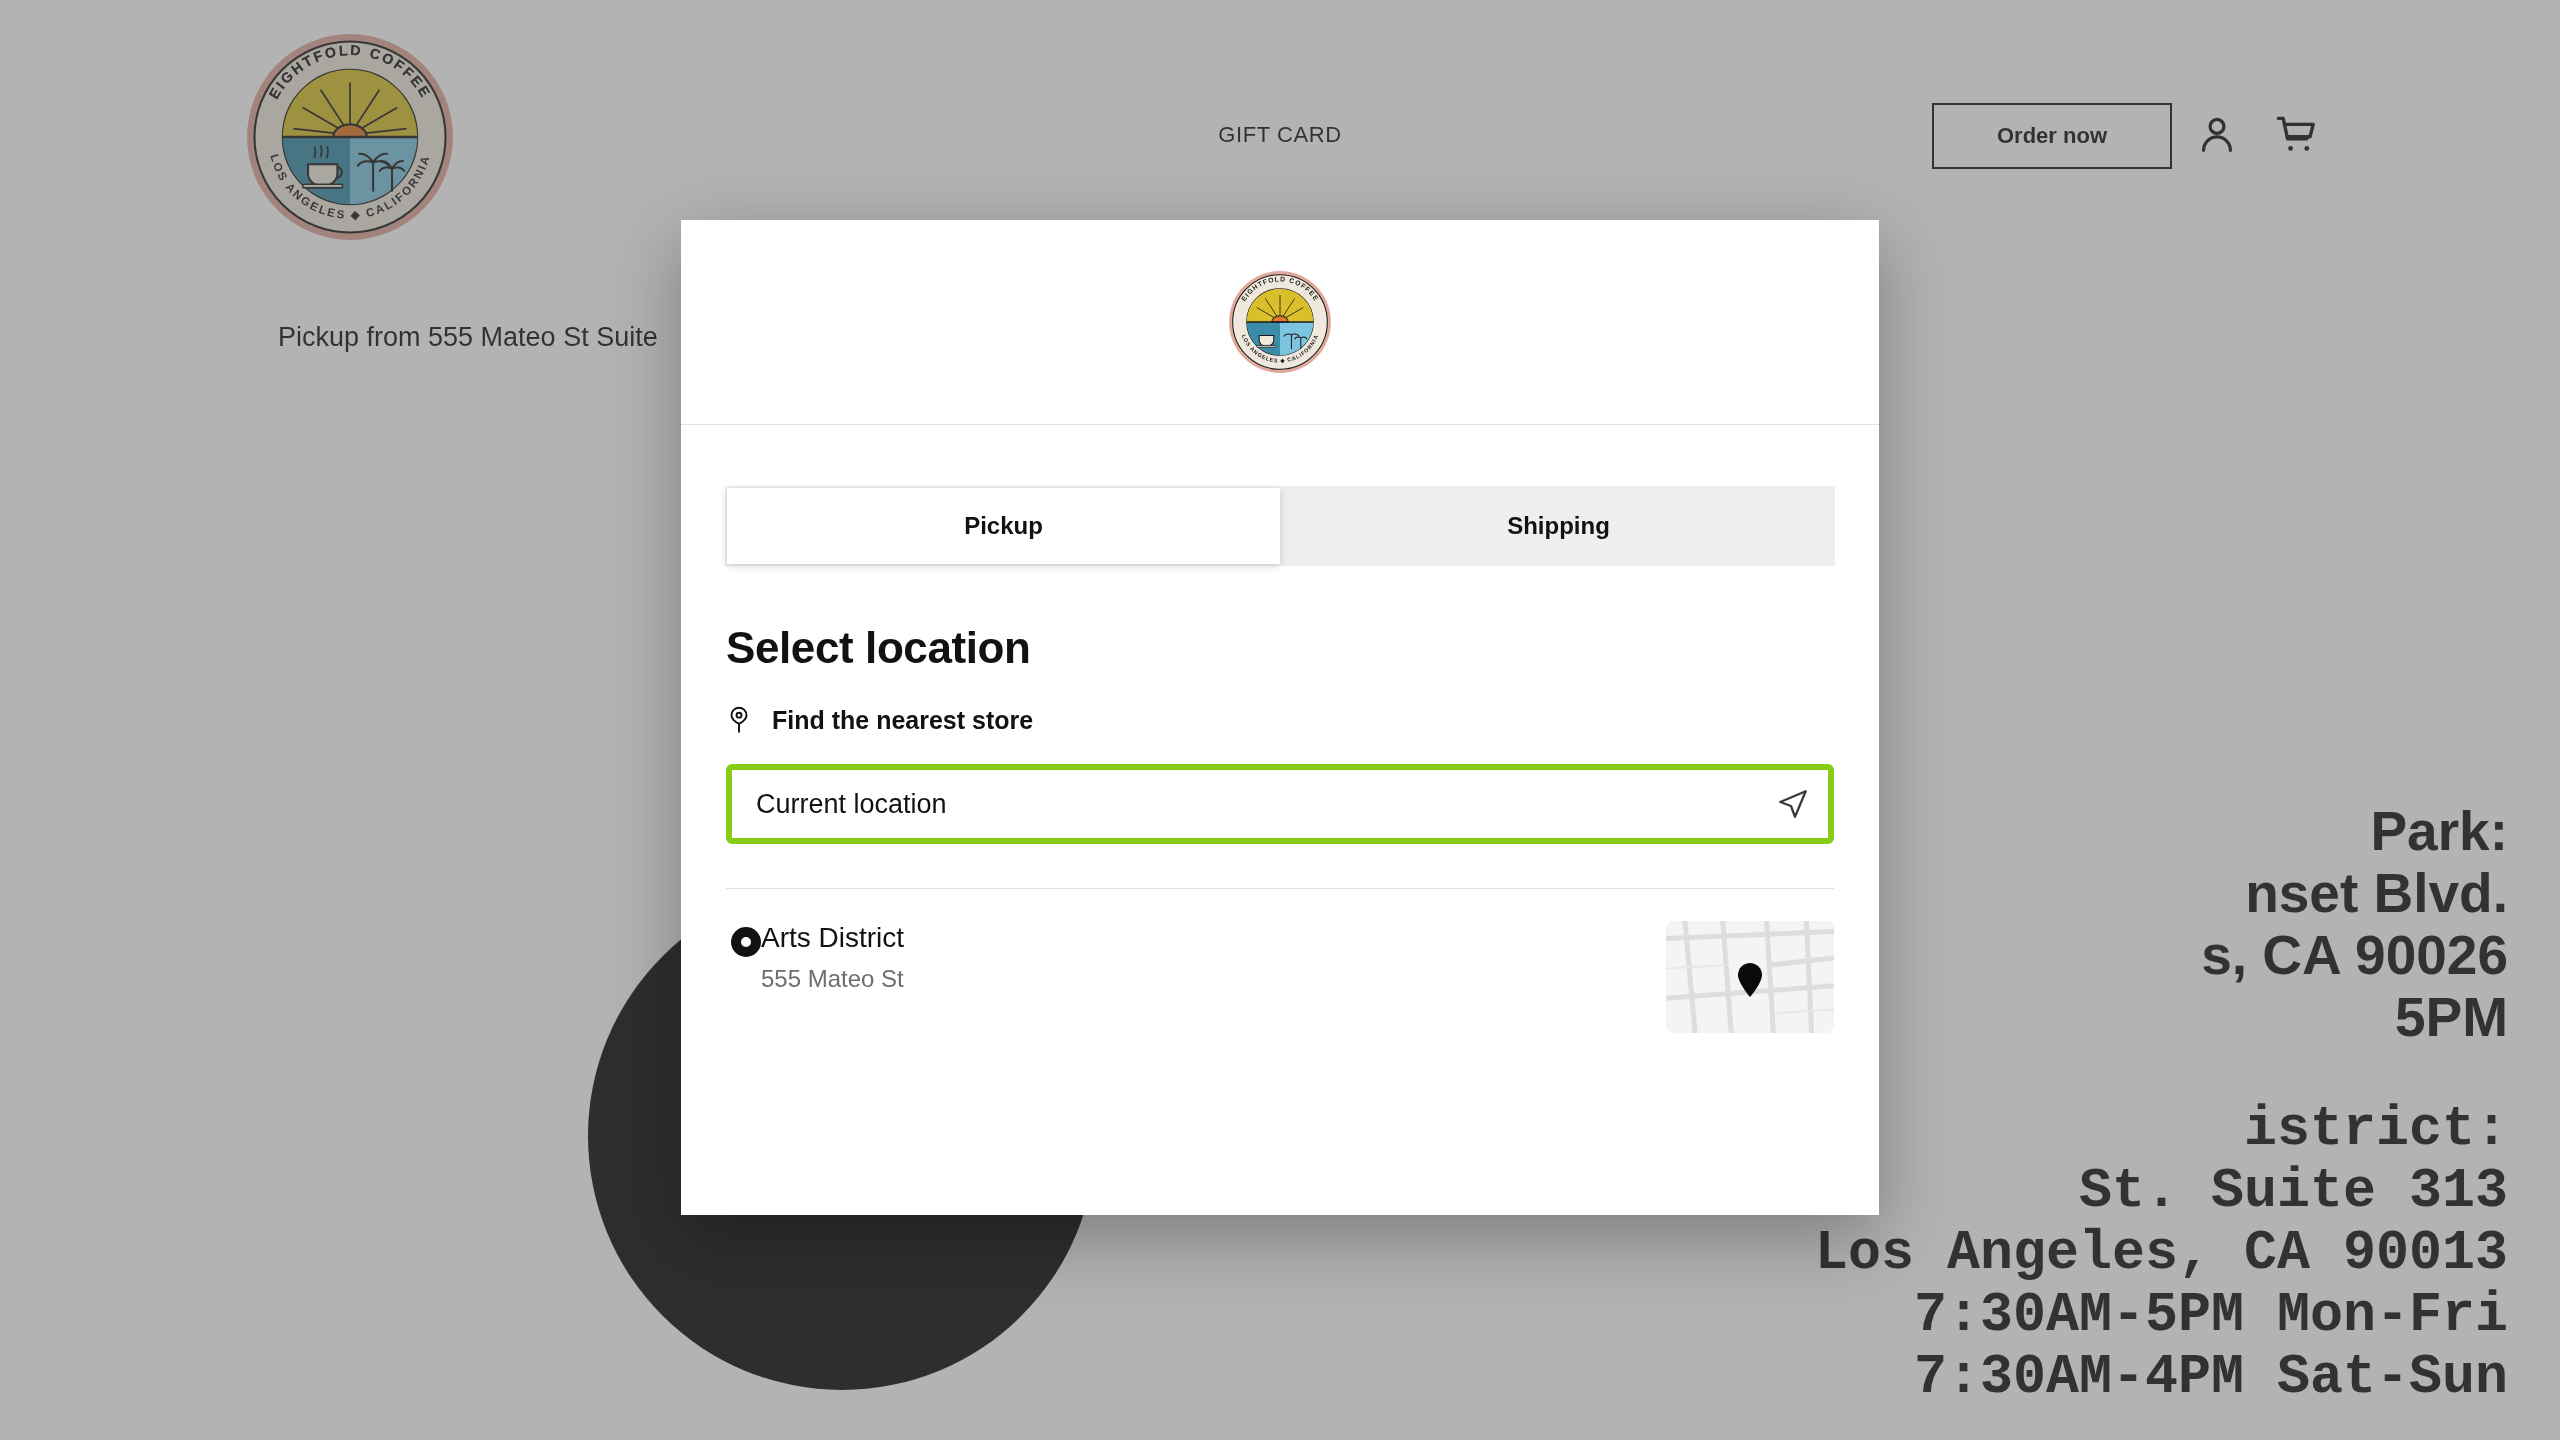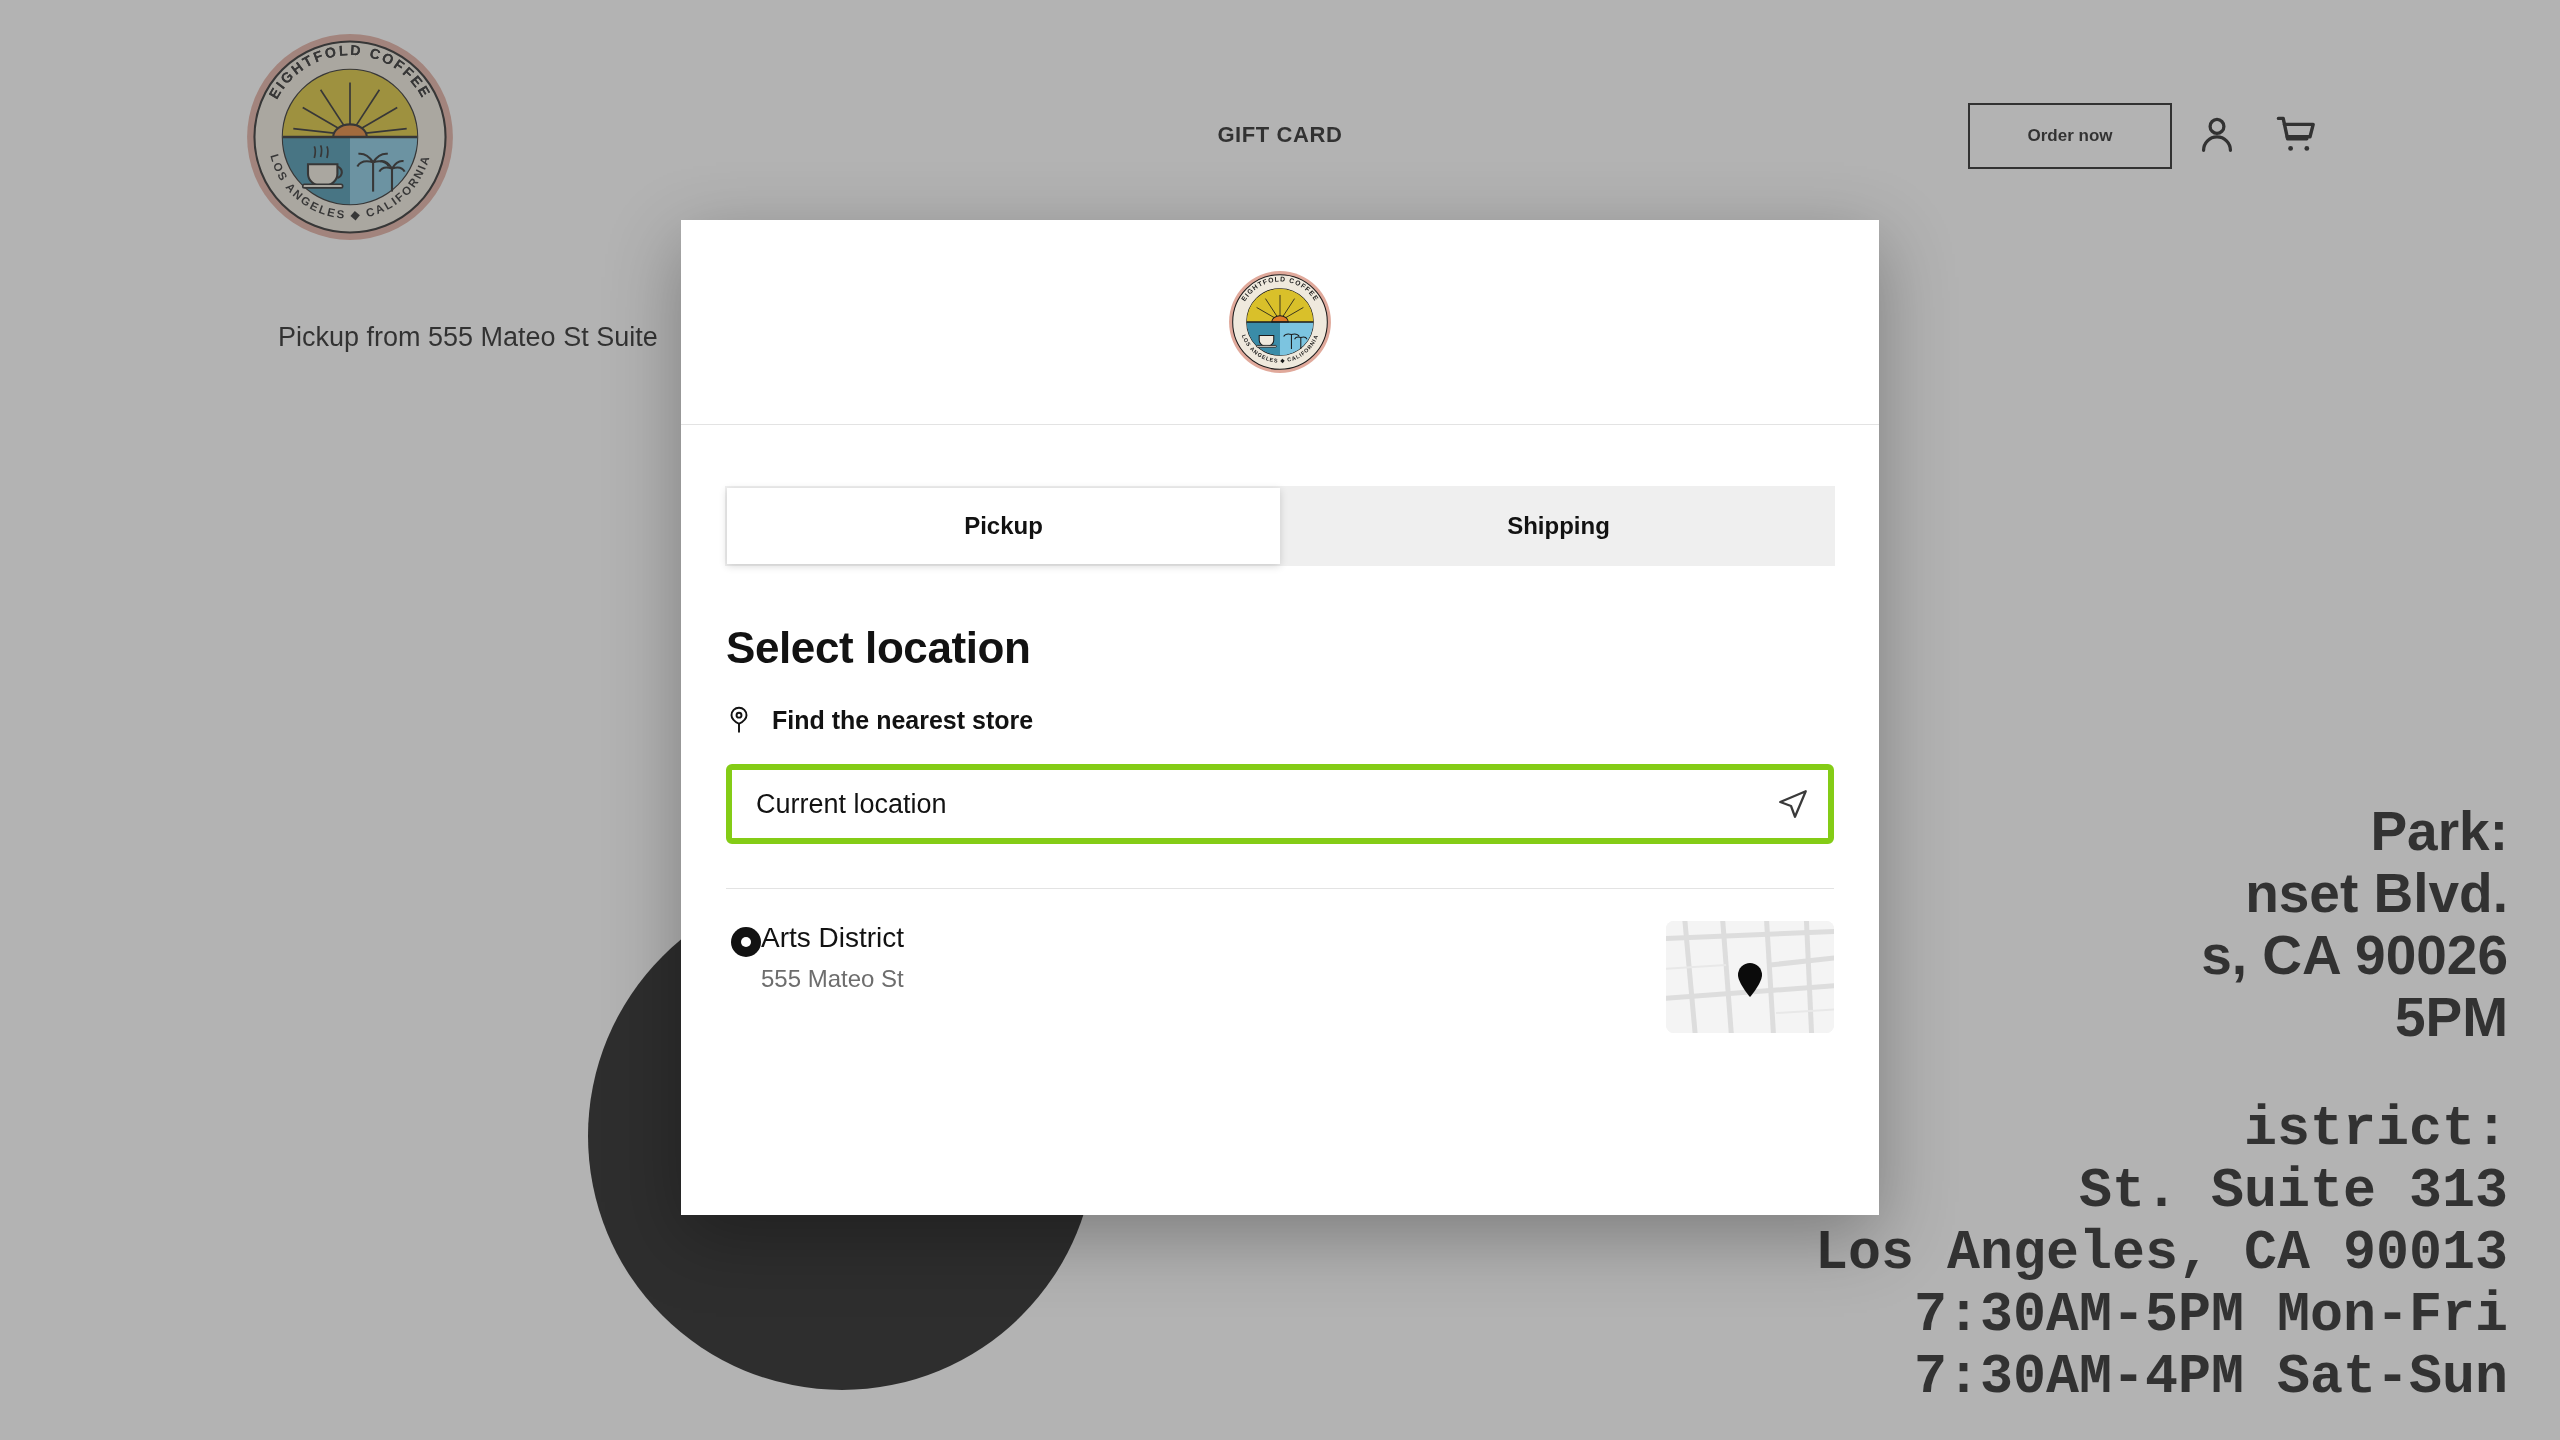--- a/index.html
+++ b/index.html
@@ -33,35 +33,35 @@
     width: 210px;
     height: 210px;
   }
 
   #nav-gift-card {
     position: absolute;
     left: 0; right: 0;
     top: 122px;
     text-align: center;
     font-size: 22px;
-    font-weight: 700;
+    font-weight: 400;
     letter-spacing: 0.6px;
     color: #121212;
   }
 
   #order-now-button {
     position: absolute;
     right: 388px;
     top: 103px;
-    width: 204px;
+    width: 240px;
     height: 66px;
     border: 2px solid #121212;
     background: transparent;
     color: #121212;
-    font-size: 17px;
+    font-size: 22px;
     font-weight: 600;
     font-family: "Liberation Sans", sans-serif;
     display: flex;
     align-items: center;
     justify-content: center;
     cursor: pointer;
   }
 
   #account-icon-button {
     position: absolute;

